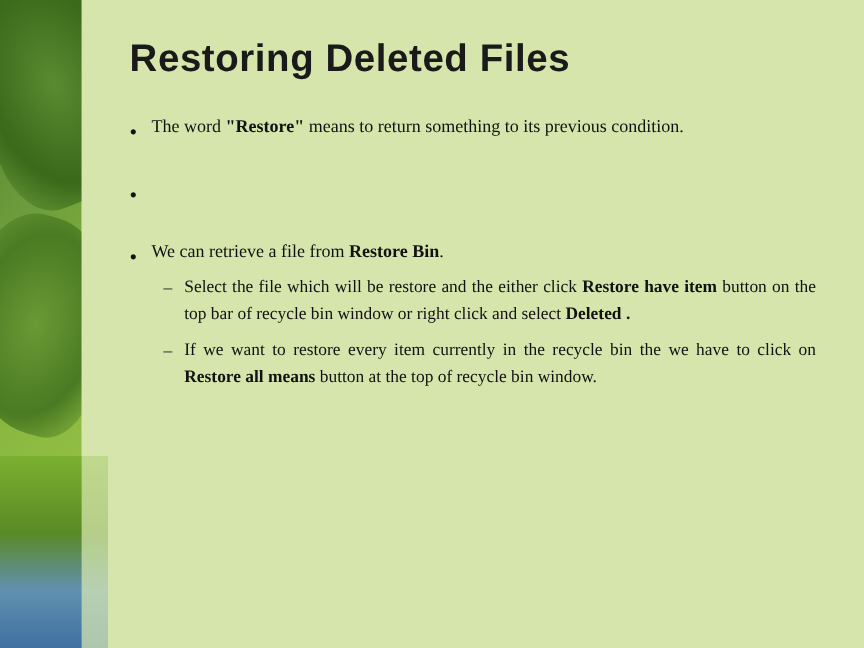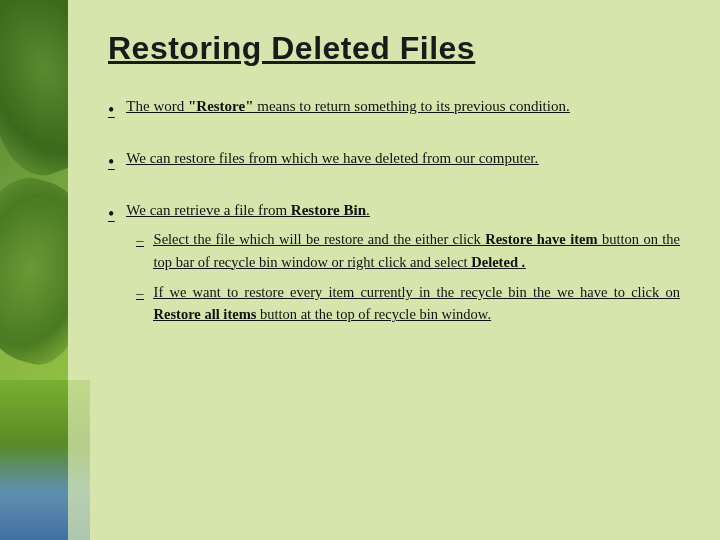--- a/index.html
+++ b/index.html
@@ -1,15 +1,15 @@
 <!DOCTYPE html>
 <html><head>
   <meta charset="utf-8">
   <style>
-    * { margin: 0; padding: 0; box-sizing: border-box; text-decoration: underline; }
+    * { margin: 0; padding: 0; box-sizing: border-box; }
 
     body {
       width: 720px;
       height: 540px;
       overflow: hidden;
       font-family: Georgia, 'Times New Roman', serif;
       position: relative;
     }
 
     .background {
@@ -159,40 +159,37 @@
 
     <li>
       <span class="bullet-dot">•</span>
       <span class="bullet-text">
         The word <strong>"Restore"</strong> means to return something to its previous condition.
       </span>
     </li>
 
     <li>
       <span class="bullet-dot">•</span>
-      <span class="bullet-text">
-        We can restore files from which we have deleted from our computer.
-      </span>
     </li>
 
     <li>
       <span class="bullet-dot">•</span>
       <span class="bullet-text">
         We can retrieve a file from <strong>Restore Bin</strong>.
         <ul class="sub-list">
           <li>
             <span class="sub-dash">–</span>
             <span class="sub-text">
               Select the file which will be restore and the either click <strong>Restore have item</strong> button on the top bar of recycle bin window or right click and select <strong>Deleted .</strong>
             </span>
           </li>
           <li>
             <span class="sub-dash">–</span>
             <span class="sub-text">
-              If we want to restore every item currently in the recycle bin the we have to click on <strong>Restore all items</strong> button at the top of recycle bin window.
+              If we want to restore every item currently in the recycle bin the we have to click on <strong>Restore all means</strong> button at the top of recycle bin window.
             </span>
           </li>
         </ul>
       </span>
     </li>
 
   </ul>
 
 </div>
 

